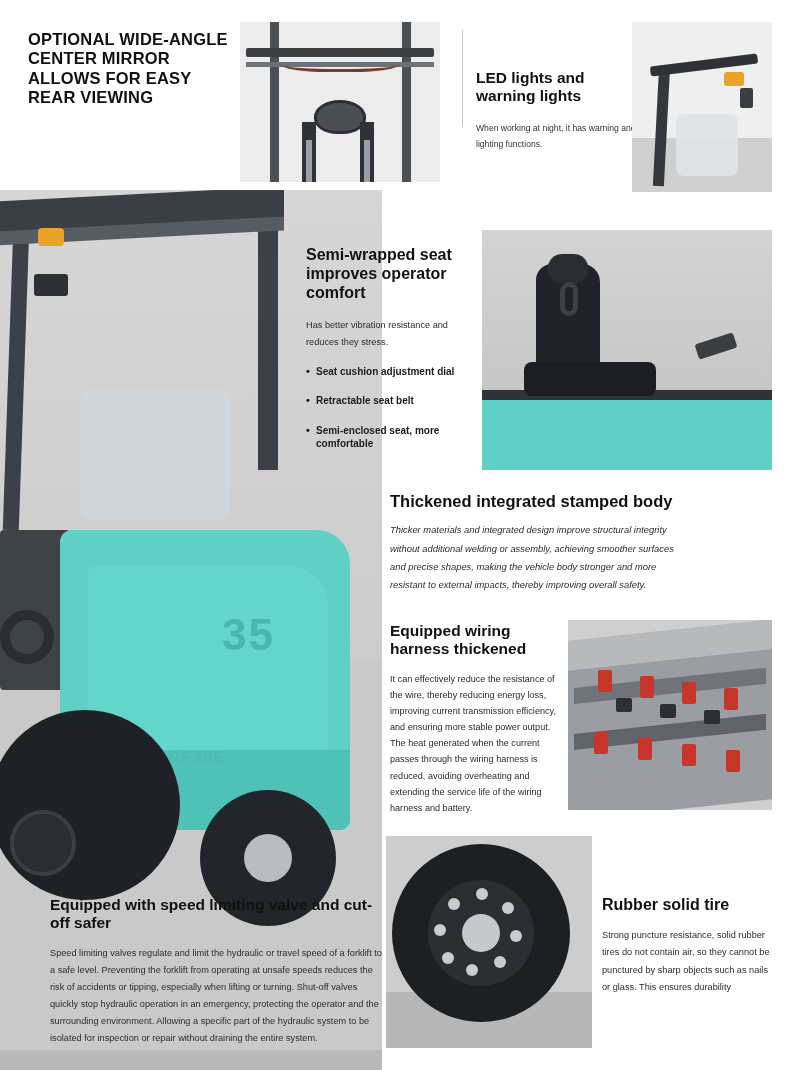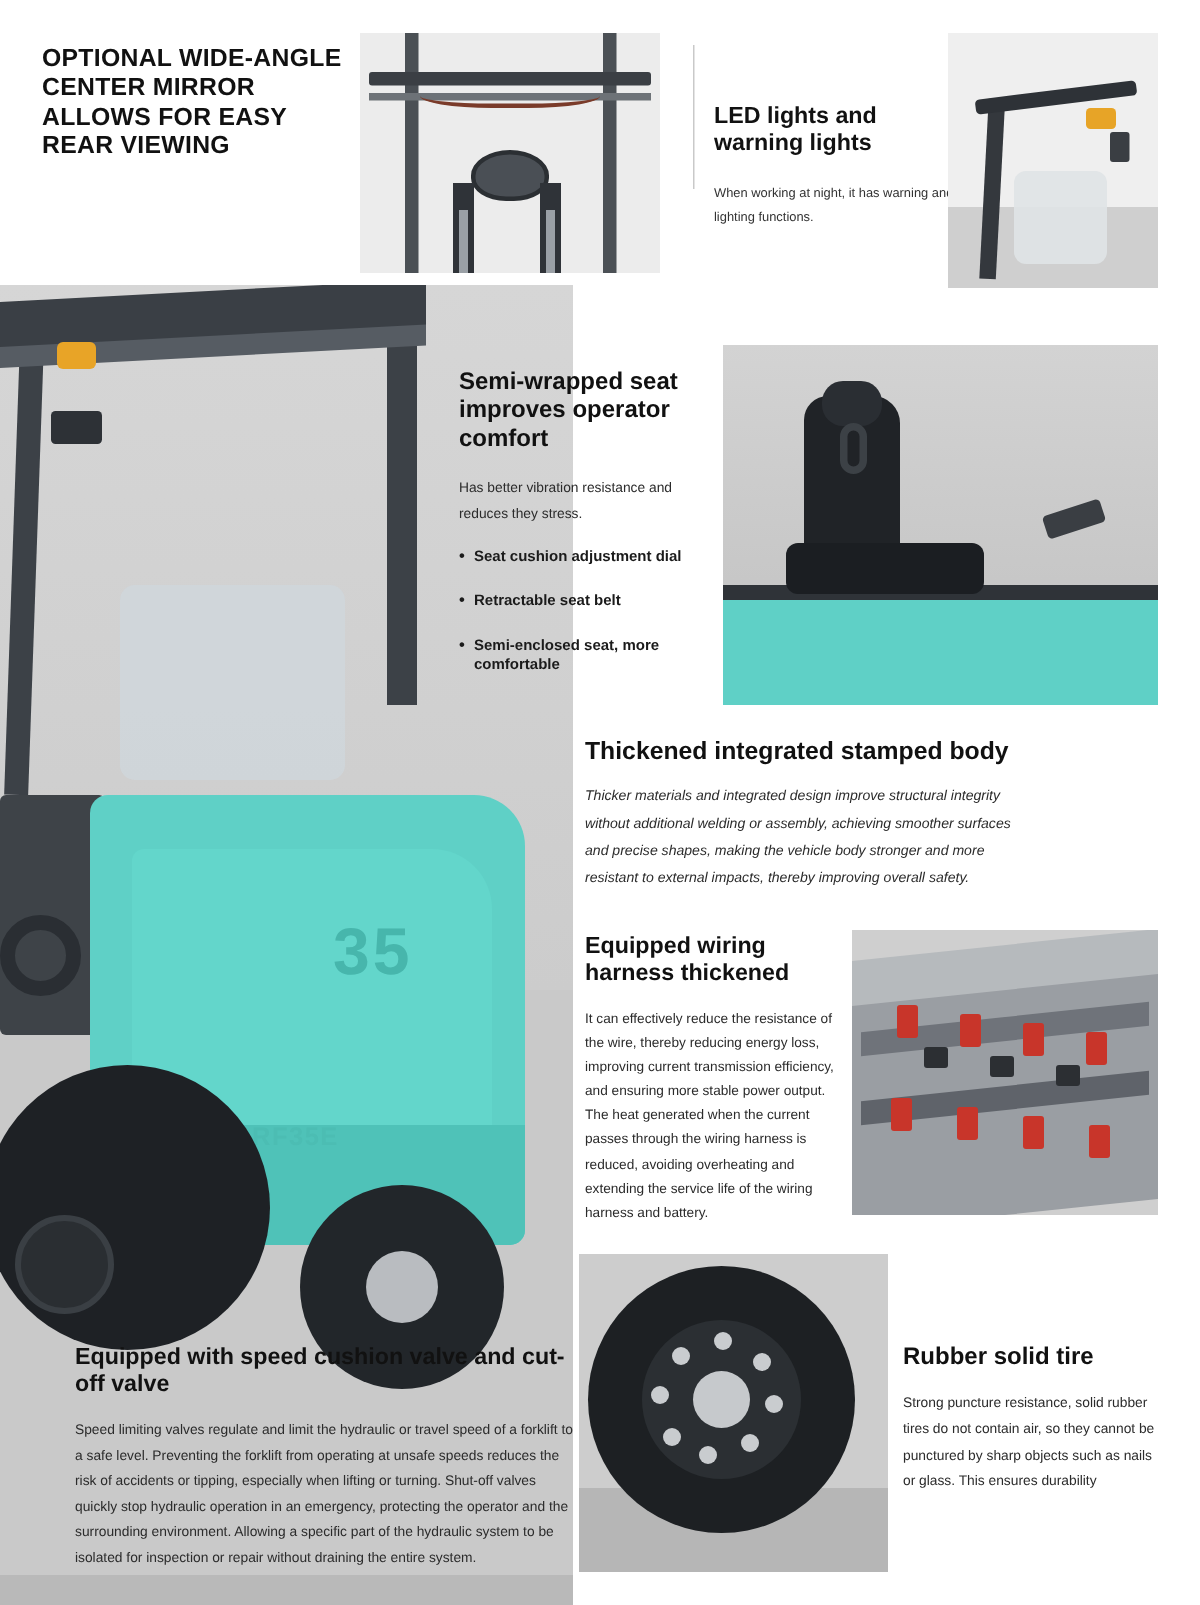--- a/index.html
+++ b/index.html
@@ -244,21 +244,21 @@
       <div class="cap" style="left:70px; top:118px;"></div>
       <div class="cap" style="left:114px; top:124px;"></div>
       <div class="cap" style="left:158px; top:130px;"></div>
       <div class="blk" style="left:48px; top:78px;"></div>
       <div class="blk" style="left:92px; top:84px;"></div>
       <div class="blk" style="left:136px; top:90px;"></div>
     </div>
   </div>
 
   <div id="blk-speed">
-    <div class="h-bold title">Equipped with speed cushion valve and cut-off valve</div>
+    <div class="h-bold title">Equipped with speed limiting valve and cut-off safer</div>
     <div class="desc">Speed limiting valves regulate and limit the hydraulic or travel speed of a forklift to a safe level. Preventing the forklift from operating at unsafe speeds reduces the risk of accidents or tipping, especially when lifting or turning. Shut-off valves quickly stop hydraulic operation in an emergency, protecting the operator and the surrounding environment. Allowing a specific part of the hydraulic system to be isolated for inspection or repair without draining the entire system.</div>
   </div>
 
   <div class="photo" id="photo-tire">
     <div class="ph-inner">
       <div class="floor2"></div>
       <div class="tyre"></div>
       <div class="rim"></div>
       <div class="bolt" style="left:90px; top:52px;"></div>
       <div class="bolt" style="left:116px; top:66px;"></div>

